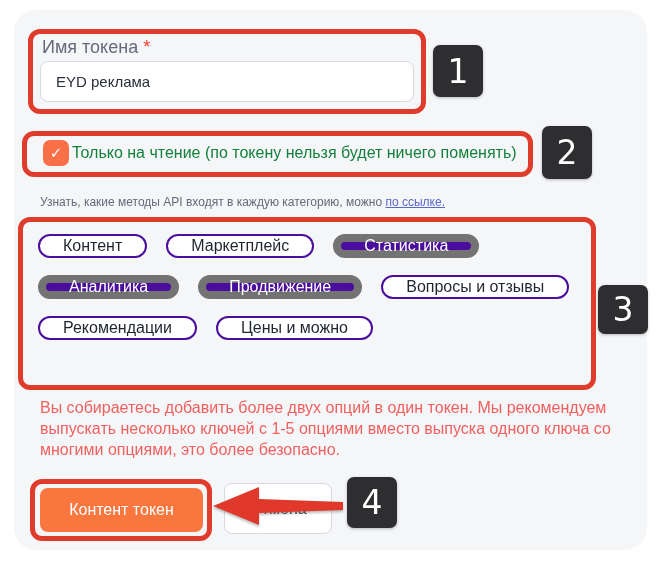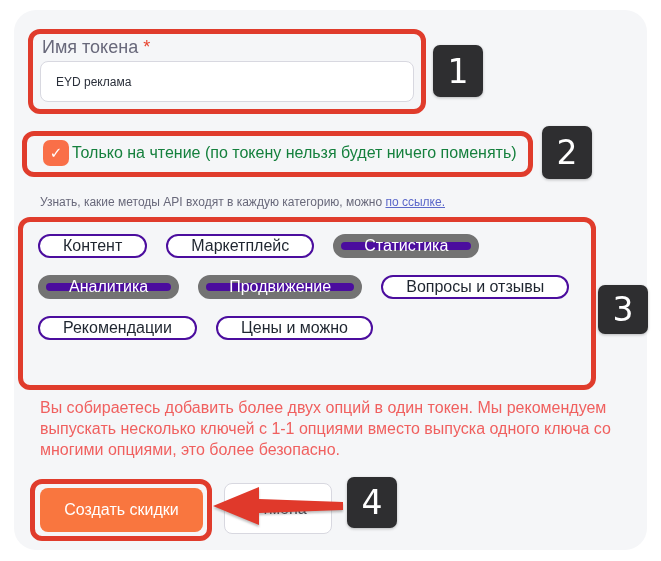--- a/index.html
+++ b/index.html
@@ -26,21 +26,21 @@
   .badge1 { left: 433px; top: 45px;  width: 50px; height: 52px; }
   .badge2 { left: 542px; top: 126px; width: 50px; height: 53px; }
   .badge3 { left: 598px; top: 285px; width: 50px; height: 49px; }
   .badge4 { left: 347px; top: 477px; width: 50px; height: 51px; }
 
   
   .field-label { position: absolute; left: 42px; top: 37px; font-size: 18px; color: #68687a; z-index: 2; }
   .req { color: #e8442e; }
   .token-input { position: absolute; left: 40px; top: 61px; width: 374px; height: 41px;
     background: #ffffff; border: 1px solid #d8d8e0; border-radius: 8px; padding: 0 15px;
-    font-size: 12px; color: #2a2f3a; z-index: 2; outline: none;
+    font-size: 15px; color: #2a2f3a; z-index: 2; outline: none;
     font-family: "Liberation Sans", sans-serif; }
 
   .checkbox { position: absolute; left: 43px; top: 140px; width: 26px; height: 26px;
     background: #f96f48; border-radius: 7px; display: flex; align-items: center;
     justify-content: center; color: #ffffff; font-size: 15px; font-weight: bold; z-index: 2;
     cursor: pointer; }
   .checkbox-label { position: absolute; left: 72px; top: 140px; height: 26px; line-height: 26px;
     font-size: 16px; color: #15803d; z-index: 2; white-space: nowrap; }
 
   .api-hint { position: absolute; left: 40px; top: 195px; font-size: 12px; color: #68687a;
@@ -92,23 +92,23 @@
     <div class="chip outline">Контент</div>
     <div class="chip outline">Маркетплейс</div>
     <div class="chip filled">Статистика</div>
     <div class="chip filled">Аналитика</div>
     <div class="chip filled">Продвижение</div>
     <div class="chip outline">Вопросы и отзывы</div>
     <div class="chip outline">Рекомендации</div>
     <div class="chip outline">Цены и можно</div>
   </div>
 
-  <div class="warning">Вы собираетесь добавить более двух опций в один токен. Мы рекомендуем выпускать несколько ключей с 1-1 опциями вместо выпуска одного ключа со многими опциями, это более безопасно.</div>
+  <div class="warning">Вы собираетесь добавить более двух опций в один токен. Мы рекомендуем выпускать несколько ключей с 1-5 опциями вместо выпуска одного ключа со многими опциями, это более безопасно.</div>
 
-  <button class="btn-create">Создать скидки</button>
+  <button class="btn-create">Контент токен</button>
   <button class="btn-cancel">Отмена</button>
 
   <div class="abox abox1"></div>
   <div class="abox abox2"></div>
   <div class="abox abox3"></div>
   <div class="abox abox4"></div>
 
   <div class="badge badge1">1</div>
   <div class="badge badge2">2</div>
   <div class="badge badge3">3</div>

